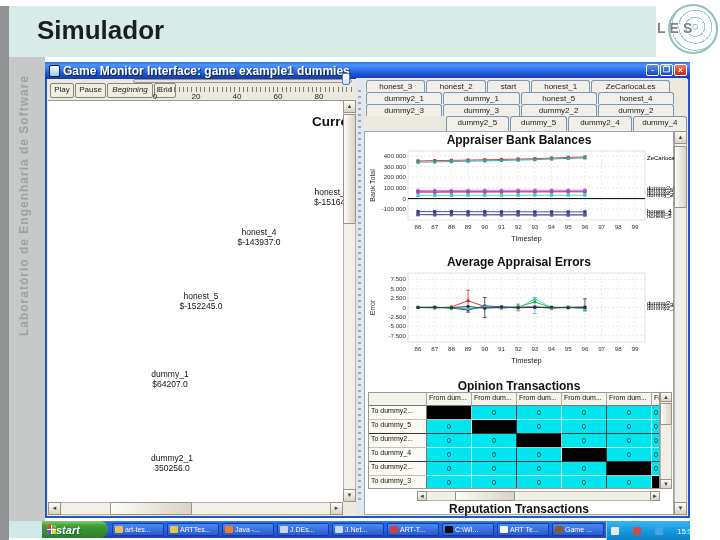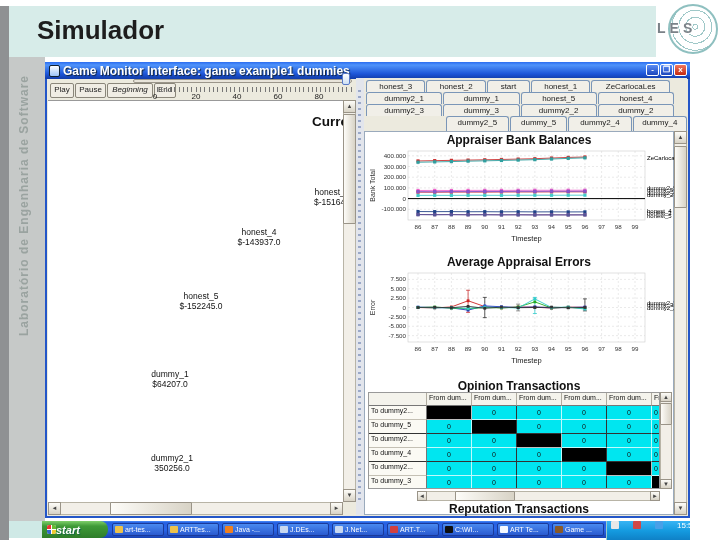--- a/index.html
+++ b/index.html
@@ -73,21 +73,21 @@
     background:linear-gradient(180deg,#4a8cf8 0%,#2560e2 10%,#2a66ea 50%,#1a43b4 100%);}
   #start-button{position:absolute;left:0;top:0;width:66px;height:17px;border-radius:0 8px 8px 0;
     background:linear-gradient(180deg,#7ecf6a 0%,#3f9a37 30%,#2e7d2a 100%);display:flex;align-items:center;gap:0;padding-left:5px;box-sizing:border-box;}
   #start-flag{width:9px;height:9px;border-radius:2px;overflow:hidden;display:grid;grid-template-columns:1fr 1fr;grid-template-rows:1fr 1fr;gap:1px;background:#fff;}
   #start-label{font-style:italic;font-weight:bold;font-size:11px;color:#fff;text-shadow:1px 1px 1px #164;}
   .taskbtn{position:absolute;top:2px;height:13px;width:52px;border-radius:2px;border:1px solid #1a3a9a;box-sizing:border-box;
     background:linear-gradient(180deg,#4a8af0,#2a5ad0);display:flex;align-items:center;gap:2px;padding:0 2px;overflow:hidden;}
   .taskbtn span{font-size:7px;color:#fff;white-space:nowrap;overflow:hidden;}
   .tbicon{width:8px;height:7px;border-radius:1px;flex:none;}
   #tray{position:absolute;right:0;top:0;width:84px;height:20px;border-left:1px solid #9cc;
-    background:linear-gradient(180deg,#38b4f4 0%,#149adf 50%,#0e7ec4 100%);display:flex;gap:14px;padding:0 4px;box-sizing:border-box;}
+    background:linear-gradient(180deg,#38b4f4 0%,#149adf 50%,#0e7ec4 100%);display:flex;align-items:center;gap:14px;padding:0 4px;box-sizing:border-box;}
   .trayicon{width:8px;height:8px;border-radius:1px;flex:none;}
   #clock{font-size:8px;color:#fff;margin-left:auto;}
 </style>
 </head>
 <body>
 
 <div id="slide">
   <div class="abs" id="left-strip"></div>
   <div class="abs" id="sidebar">
     <span id="sidebar-text">Laboratório de Engenharia de Software</span>

